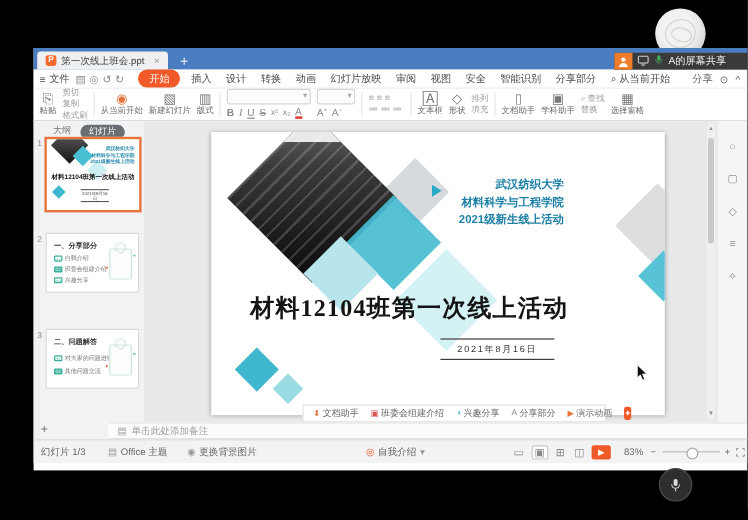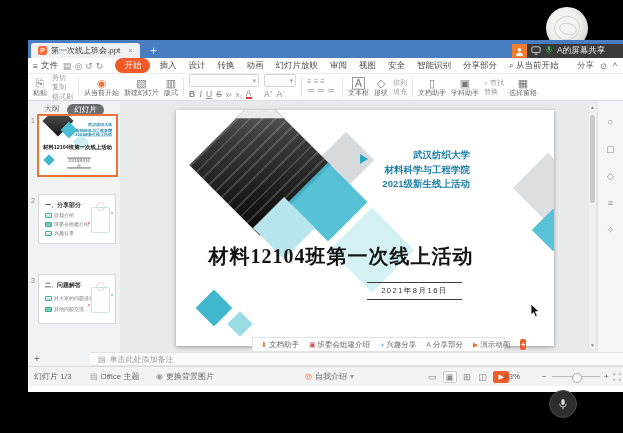--- a/index.html
+++ b/index.html
@@ -419,21 +419,21 @@
           <span>自我介绍</span>
           <span style="color:#999">▾</span>
         </span>
       <span class="abs" style="left:398px;gap:4px">
         <span class="view-ico">▭</span>
         <span class="view-ico sel">▣</span>
         <span class="view-ico">⊞</span>
         <span class="view-ico">◫</span>
         <span class="playbtn">▶</span>
       </span>
-      <span class="abs" style="left:476px">83%</span>
+      <span class="abs" style="left:492px">83%</span>
       <span class="abs" style="left:514px">−</span>
       <span class="abs" style="left:524px">
           <span class="ztrack">
             <span class="zknob"></span>
           </span>
         </span>
       <span class="abs" style="left:576px">+</span>
       <span class="abs" style="left:585px">
         <svg width="8" height="8" viewBox="0 0 10 10">
             <path d="M1 3V1h2M9 3V1H7M1 7v2h2M9 7v2H7" fill="none" stroke="#8a8a8a"></path>

